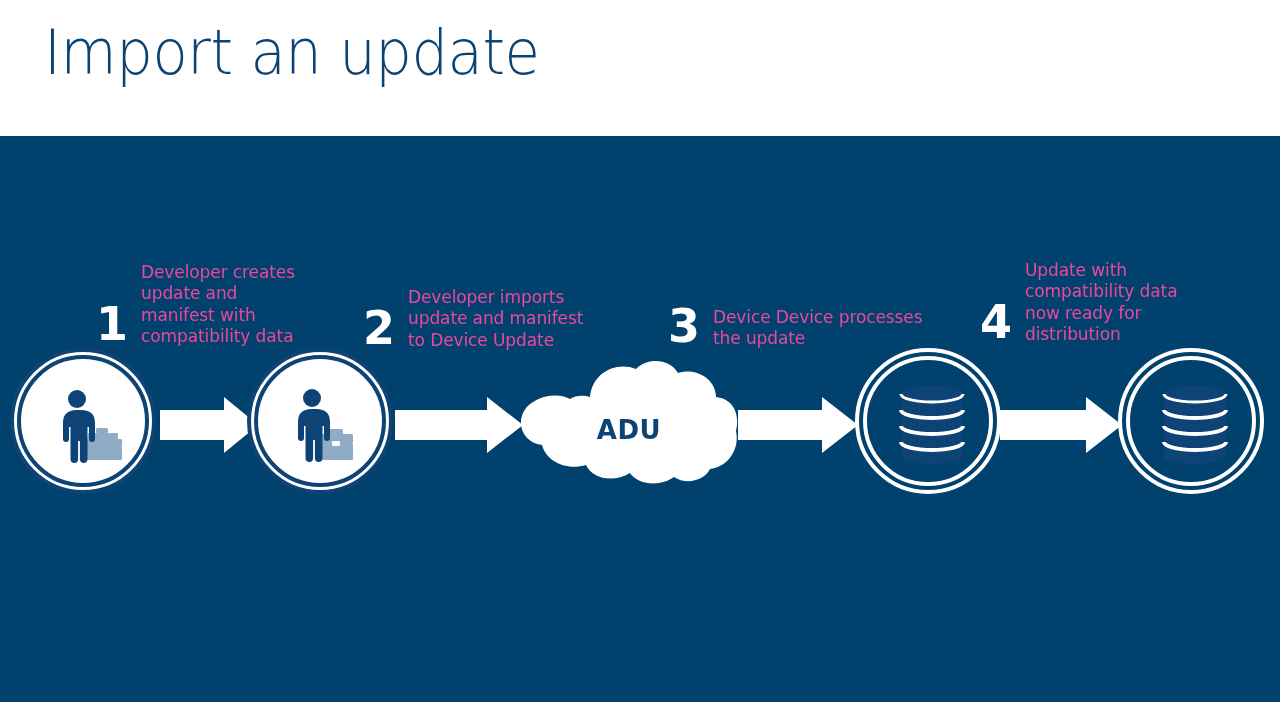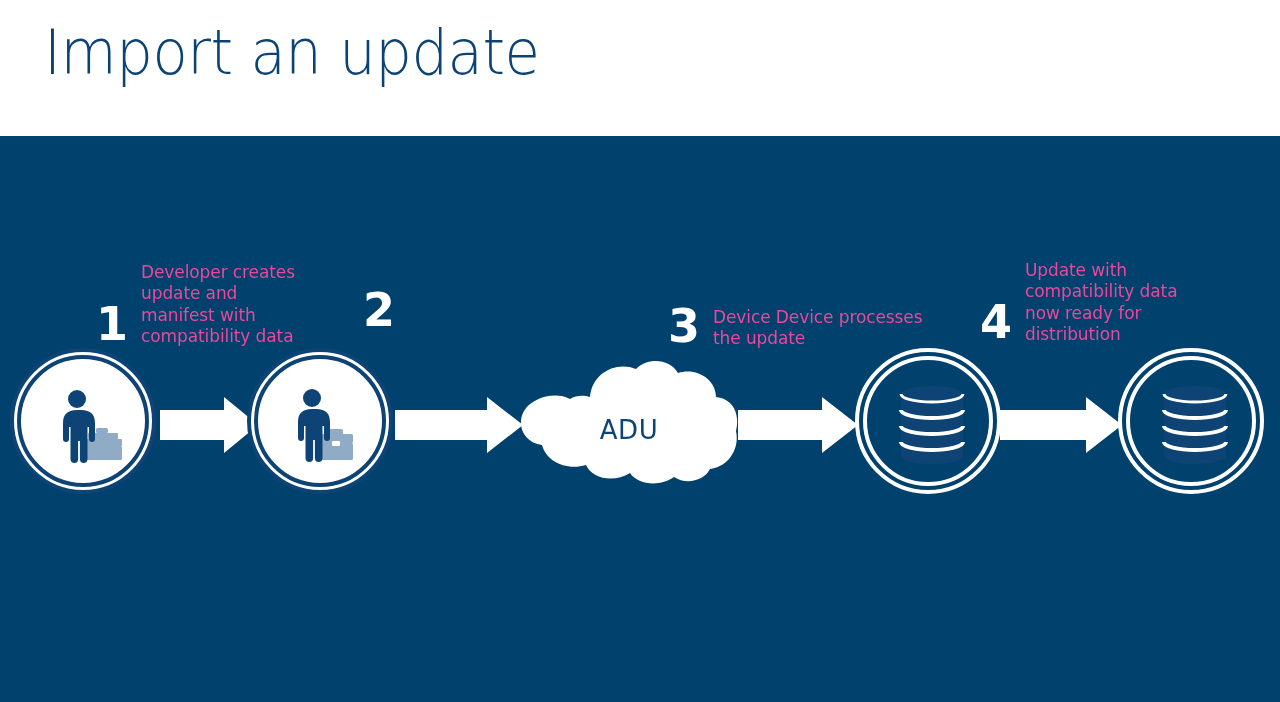--- a/index.html
+++ b/index.html
@@ -144,21 +144,21 @@
     height: 130px;
   }
   .cloud-label {
     position: absolute;
     left: 0;
     top: 58px;
     width: 222px;
     text-align: center;
     font-family: "DejaVu Sans", sans-serif;
     font-size: 26px;
-    font-weight: 400;
+    font-weight: 700;
     color: #0d4375;
     letter-spacing: 0.5px;
   }
 
   
   .arrow {
     position: absolute;
   }
   #arrow1 { left: 160px; top: 397px; width: 98px;  height: 56px; }
   #arrow2 { left: 395px; top: 397px; width: 128px; height: 56px; }
@@ -181,20 +181,23 @@
   <div class="step-caption" id="cap1">
     <div class="step-num">1</div>
     <div class="step-text">Developer creates
 update and
 manifest with
 compatibility data</div>
   </div>
 
   <div class="step-caption" id="cap2">
     <div class="step-num">2</div>
+    <div class="step-text">Developer imports
+update and manifest
+to Device Update</div>
   </div>
 
   <div class="step-caption" id="cap3">
     <div class="step-num">3</div>
     <div class="step-text">Device Device processes
 the update</div>
   </div>
 
   <div class="step-caption" id="cap4">
     <div class="step-num">4</div>

